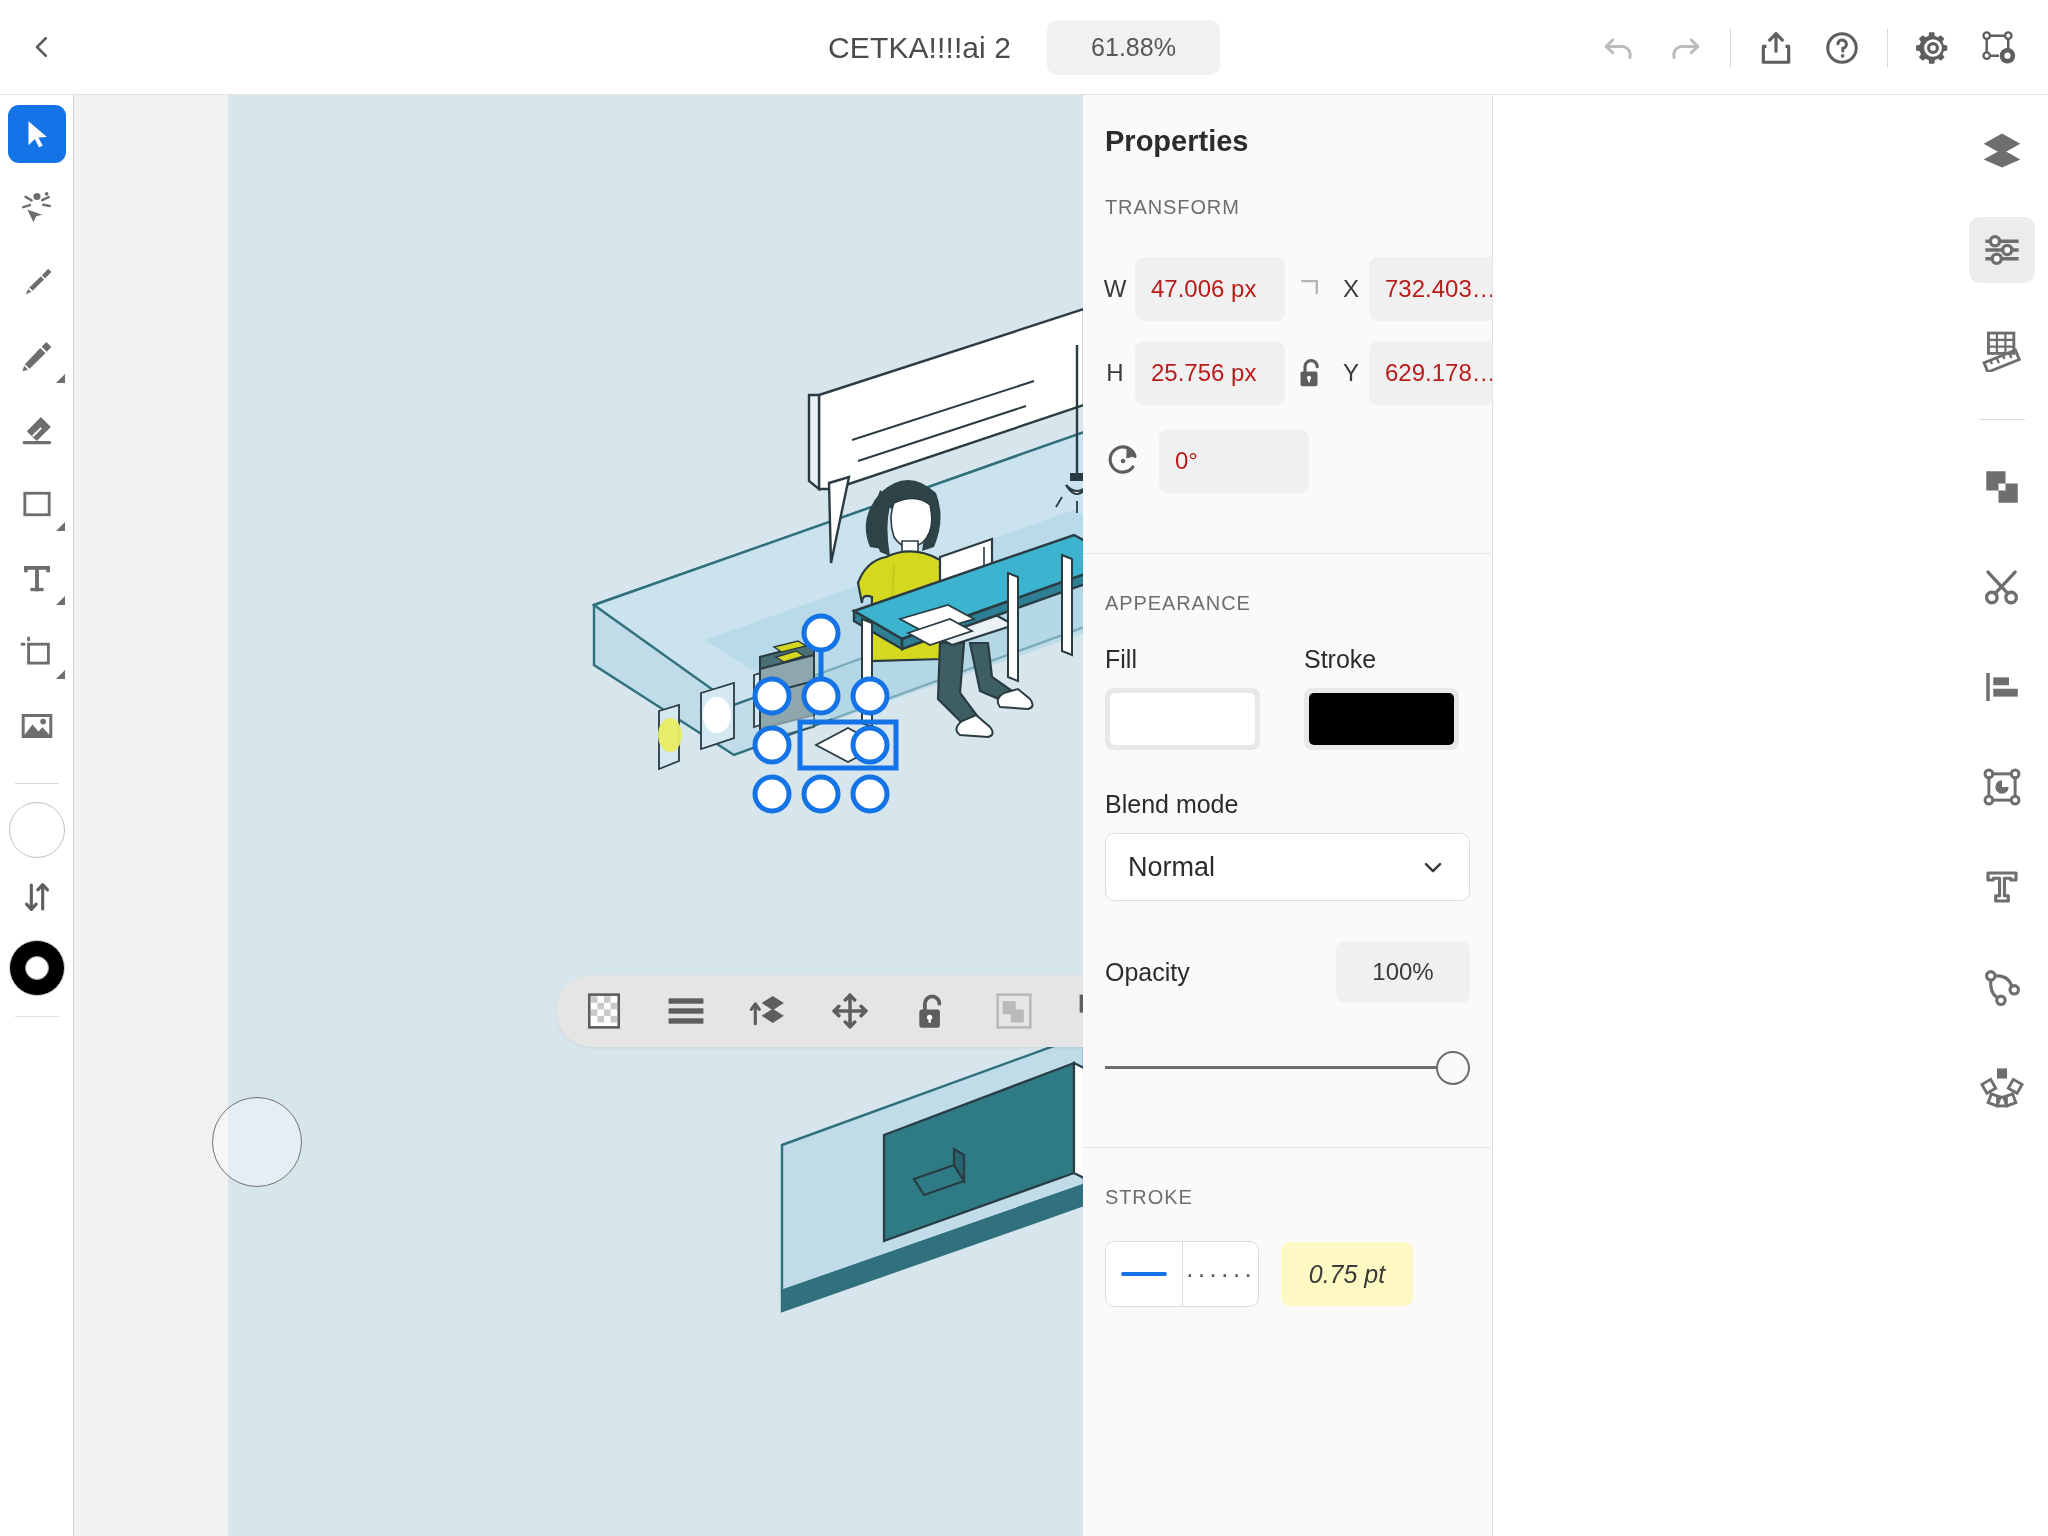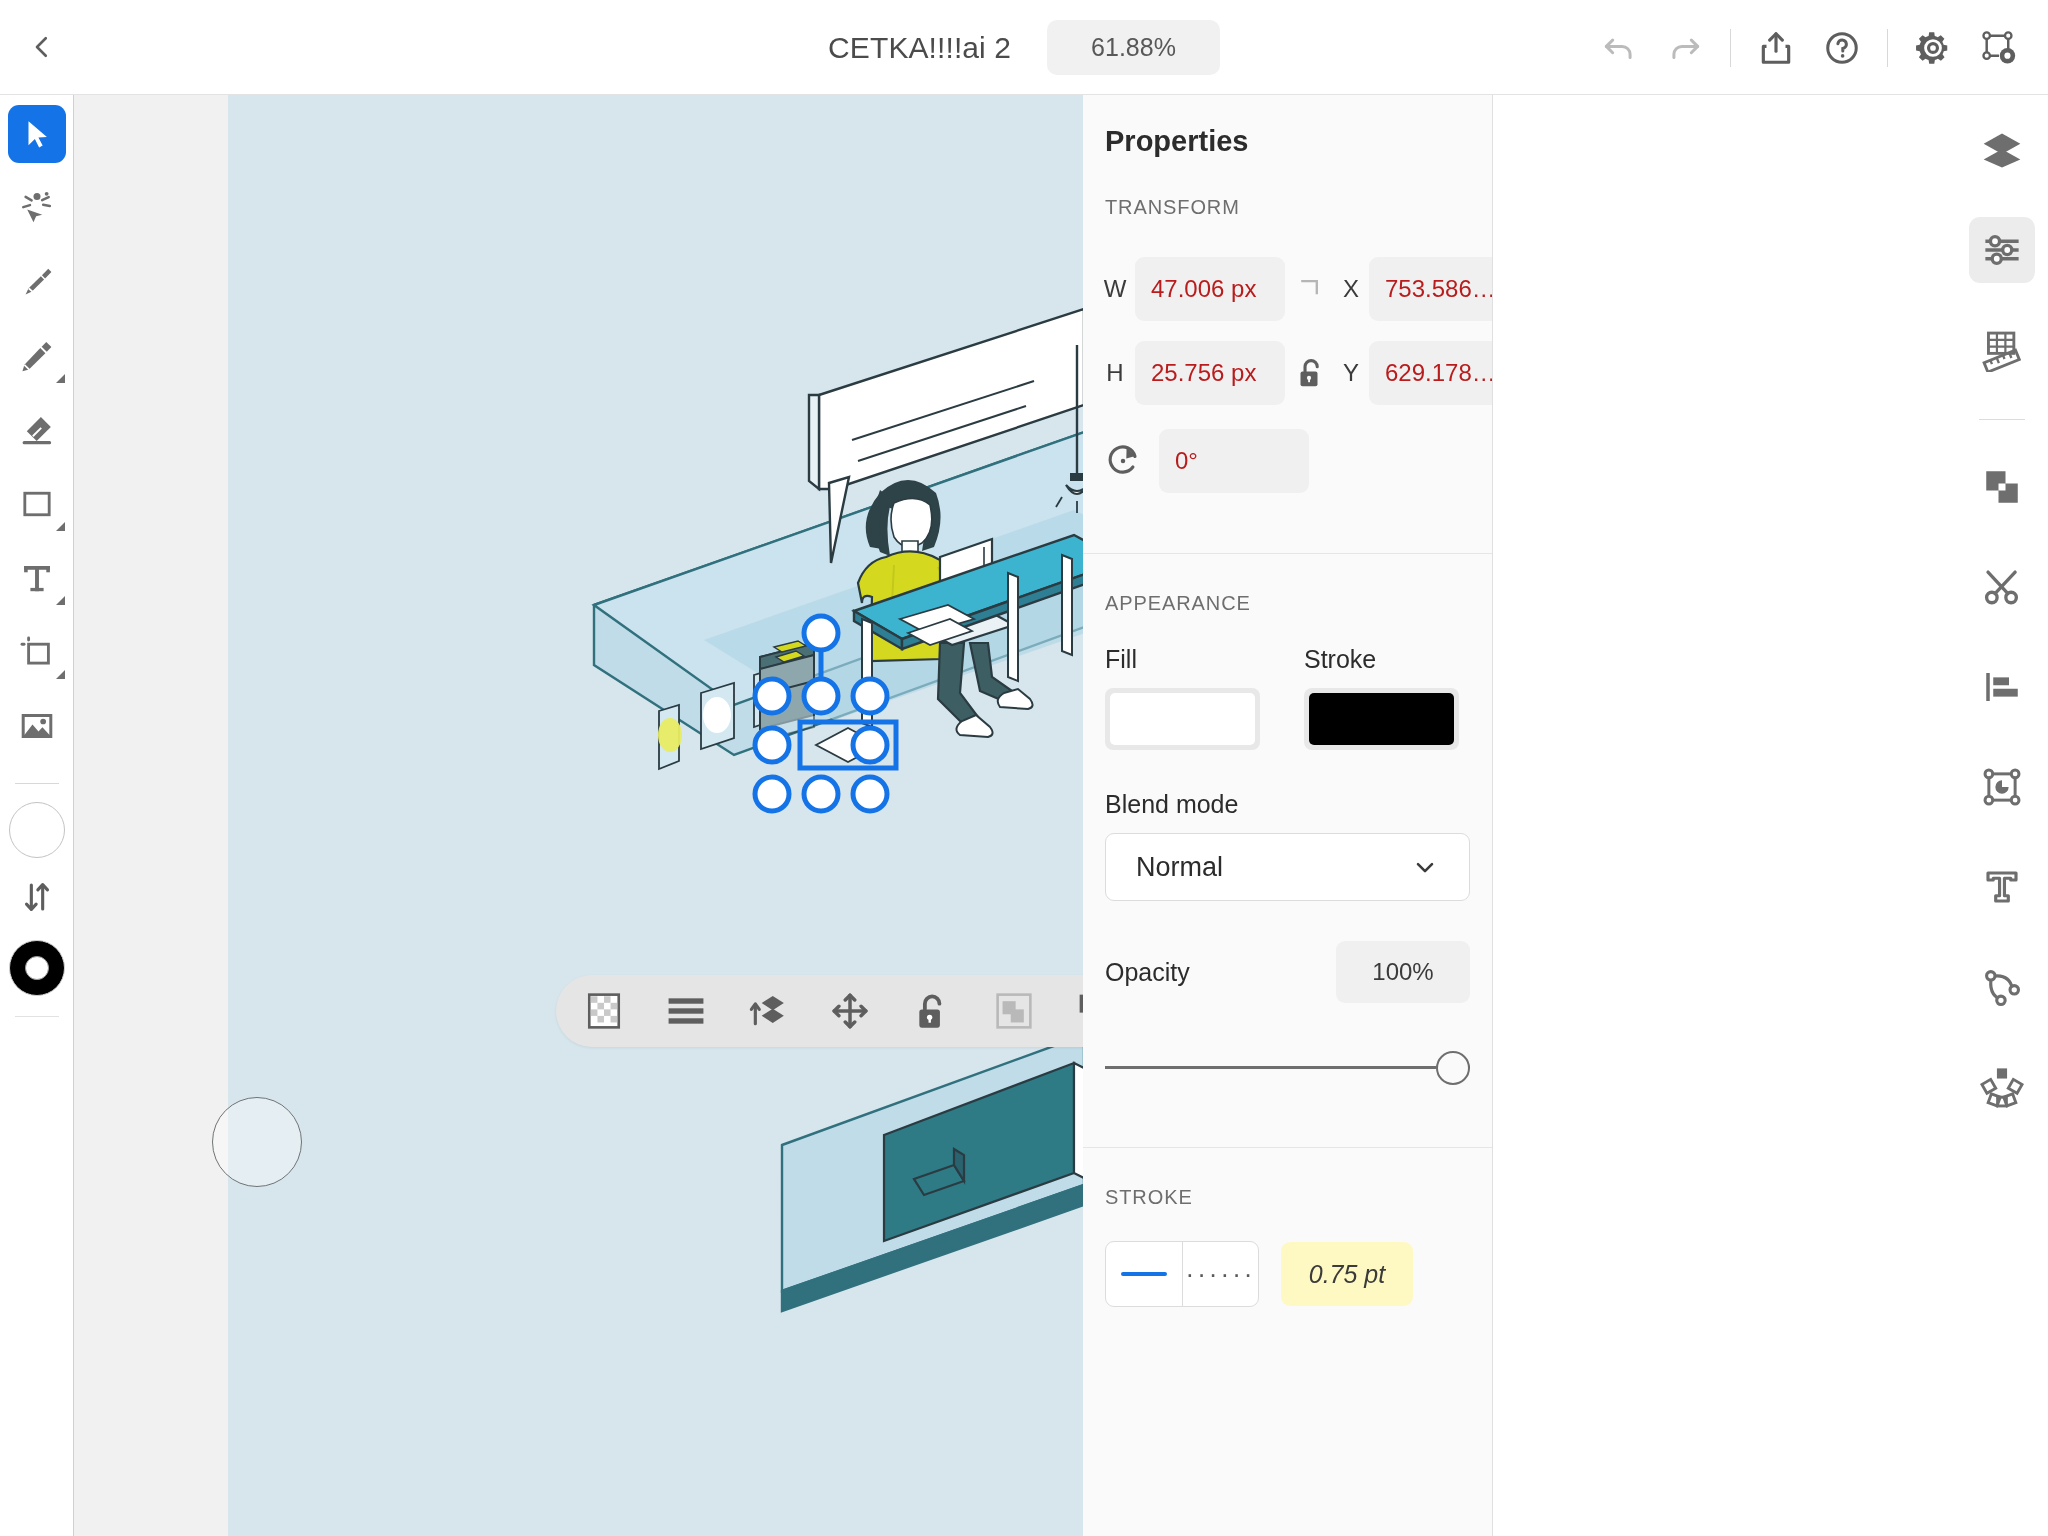--- a/index.html
+++ b/index.html
@@ -146,21 +146,21 @@
   .sw-outer {
     width: 155px; height: 62px; border-radius: 8px;
     background: #e8e8e8; padding: 5px;
   }
   .sw-inner { width: 100%; height: 100%; border-radius: 5px; }
 
   .blend-lbl { font-size: 25px; color: #2c2c2c; padding: 40px 0 14px 22px; }
   .blend-sel {
     margin: 0 22px; height: 68px; border: 1px solid #dcdcdc; border-radius: 9px;
     background: #fff; display: flex; align-items: center; justify-content: space-between;
-    padding: 0 30px; font-size: 27px; color: #2c2c2c;
+    padding: 0 22px; font-size: 27px; color: #2c2c2c;
   }
   .op-row {
     display: flex; align-items: center; justify-content: space-between;
     padding: 40px 22px 0 22px;
   }
   .op-lbl { font-size: 25px; color: #2c2c2c; }
   .op-field {
     background: #f0f0f0; border-radius: 9px; width: 134px; height: 62px;
     display: flex; align-items: center; justify-content: center;
     font-size: 24px; color: #3b3b3b;
@@ -559,21 +559,21 @@
 
     <div class="xform-grid">
       <div class="fl">W</div>
       <div class="field">47.006 px</div>
       <div class="linkcol">
         <svg width="26" height="26" viewBox="0 0 20 20">
           <path d="M4 4 H16 V14" fill="none" stroke="#b5b5b5" stroke-width="1.8"></path>
         </svg>
       </div>
       <div class="fl">X</div>
-      <div class="field">753.586…</div>
+      <div class="field">732.403…</div>
 
       <div class="fl">H</div>
       <div class="field">25.756 px</div>
       <div class="linkcol">
         <svg width="30" height="34" viewBox="0 0 20 24">
           <rect x="4" y="11" width="12" height="10.4" rx="1.4" fill="#5e5e5e"></rect>
           <path d="M7.2 11 V7.6 a4.3 4.3 0 0 1 8.6 0" fill="none" stroke="#5e5e5e" stroke-width="2.2" stroke-linecap="round"></path>
           <circle cx="10" cy="15.5" r="1.5" fill="#fafafa"></circle>
           <rect x="9.4" y="15.5" width="1.3" height="3" fill="#fafafa"></rect>
         </svg>

